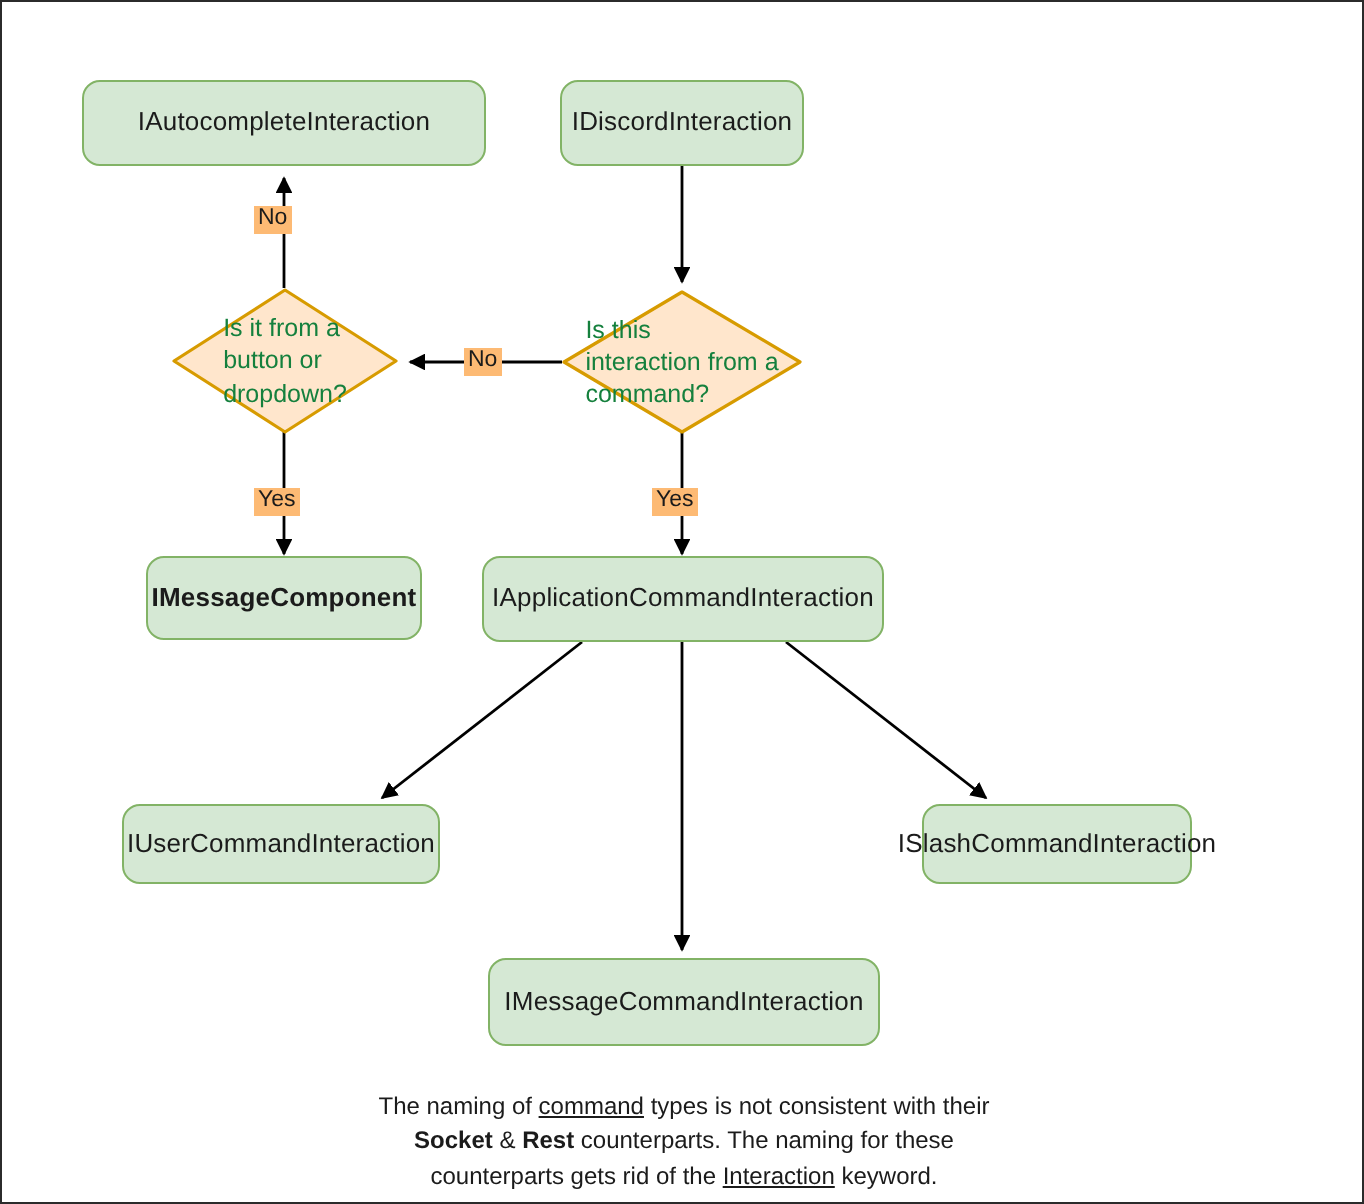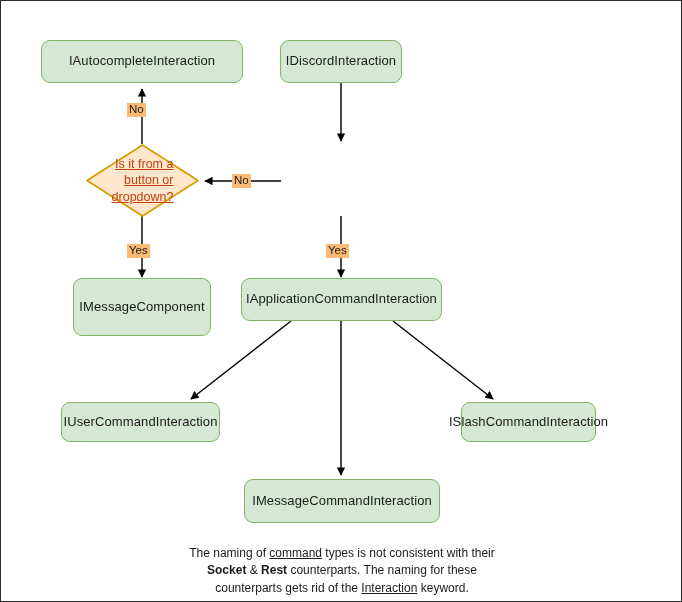--- a/index.html
+++ b/index.html
@@ -55,26 +55,25 @@
   }
   .diamond-label {
     position: absolute;
     left: 0;
     top: 0;
     width: 100%;
     height: 100%;
     display: flex;
     align-items: center;
     justify-content: center;
-    text-align: right;
+    text-align: left;
     font-size: 12.5px;
     line-height: 1.3;
-    color: #c2410c;
+    color: #15803d;
     white-space: pre-line;
-    text-decoration: underline;
   }
   .edge-label {
     position: absolute;
     background: #fdba74;
     color: #1b1b1b;
     font-size: 11.5px;
     line-height: 1;
     padding: 1px 2px;
     text-align: center;
     white-space: nowrap;
@@ -123,21 +122,21 @@
   </svg>
 
   <div class="node box" style="left:40px; top:39px; width:202px; height:43px;">
     <span>IAutocompleteInteraction</span>
   </div>
 
   <div class="node box" style="left:279px; top:39px; width:122px; height:43px;">
     <span>IDiscordInteraction</span>
   </div>
 
-  <div class="node box" style="left:72px; top:277px; width:138px; height:58px;">
+  <div class="node box" style="left:72px; top:277px; width:138px; height:42px;font-weight:bold;">
     <span>IMessageComponent</span>
   </div>
 
   <div class="node box" style="left:240px; top:277px; width:201px; height:43px;">
     <span>IApplicationCommandInteraction</span>
   </div>
 
   <div class="node box" style="left:60px; top:401px; width:159px; height:40px;">
     <span>IUserCommandInteraction</span>
   </div>
@@ -152,20 +151,28 @@
 
   <div class="diamond-wrap" style="left:85px; top:143px; width:113px; height:73px;">
     <svg class="diamond-shape" viewBox="0 0 113 73" preserveAspectRatio="none">
       <polygon points="56.5,1 112,36.5 56.5,72 1,36.5" fill="#ffe6cc" stroke="#d79b00" stroke-width="1.6" stroke-linejoin="round"></polygon>
     </svg>
     <div class="diamond-label">Is it from a
 button or
 dropdown?</div>
   </div>
 
+  <div class="diamond-wrap" style="left:280px; top:144px; width:120px; height:72px;">
+    <svg class="diamond-shape" viewBox="0 0 120 72" preserveAspectRatio="none">
+      <polygon points="60,1 119,36 60,71 1,36" fill="#ffe6cc" stroke="#d79b00" stroke-width="1.6" stroke-linejoin="round"></polygon>
+    </svg>
+    <div class="diamond-label">Is this
+interaction from a
+command?</div>
+  </div>
 
   <div class="edge-label" style="left:126px; top:102px;">No</div>
 
   <div class="edge-label" style="left:231px; top:173px;">No</div>
 
   <div class="edge-label" style="left:126px; top:243px;">Yes</div>
 
   <div class="edge-label" style="left:325px; top:243px;">Yes</div>
 
   <div id="caption">

